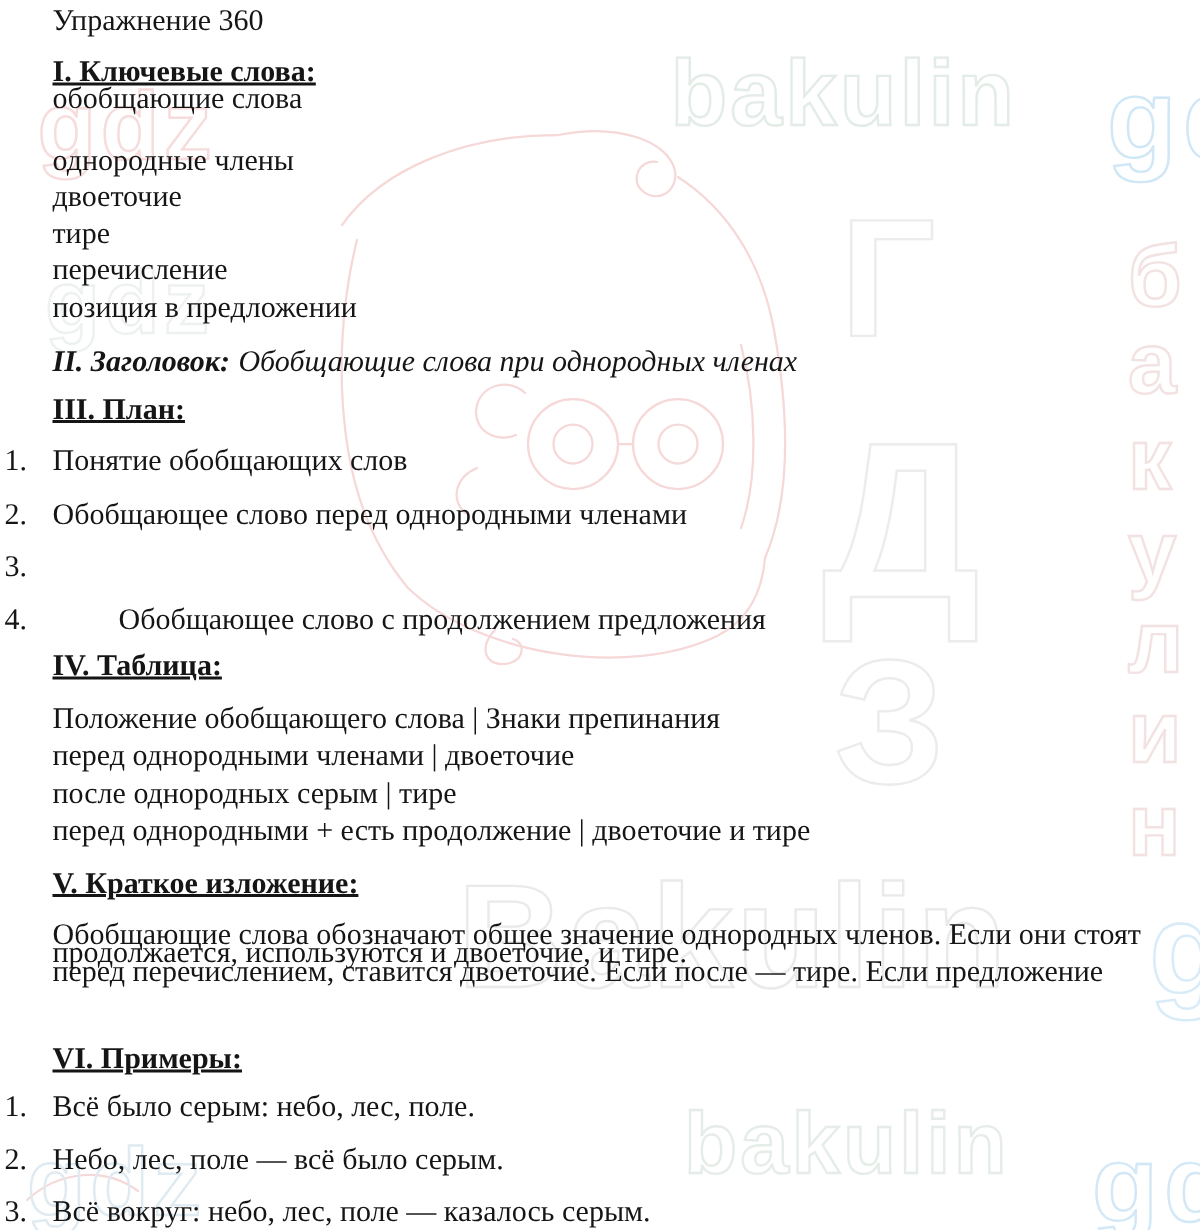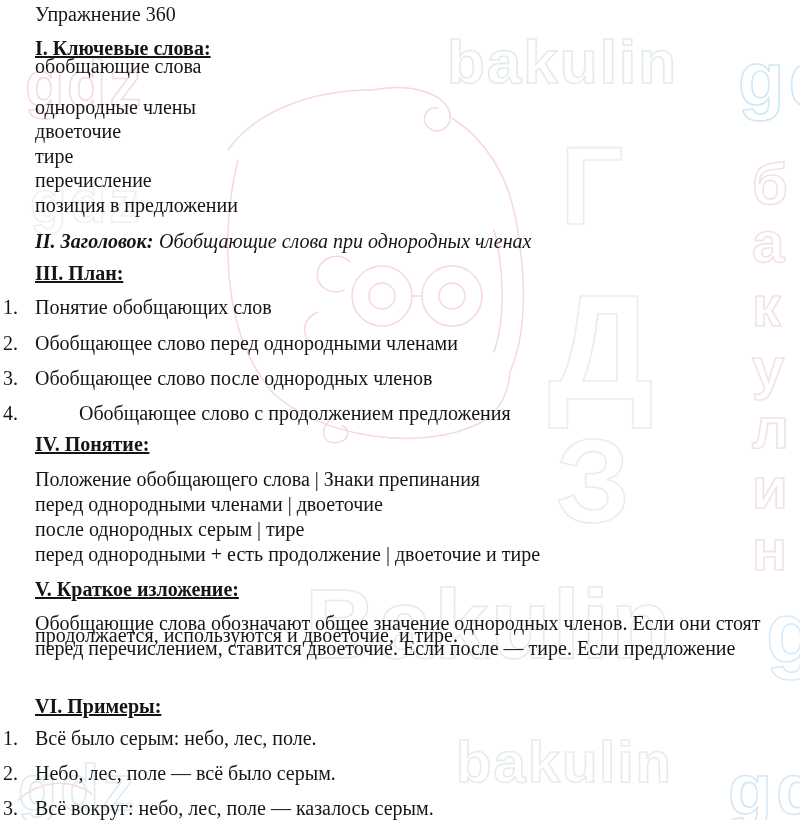--- a/index.html
+++ b/index.html
@@ -112,25 +112,24 @@
     <div class="line" style="top:230px;font-style:italic;">
       <b>II. Заголовок:</b><span>Обобщающие слова при однородных членах</span>
     </div>
 
     <div class="line heading" style="top:262px;">III. План:</div>
     <div class="num" style="top:296px;">1.</div>
     <div class="line" style="top:296px;">Понятие обобщающих слов</div>
     <div class="num" style="top:332px;">2.</div>
     <div class="line" style="top:332px;">Обобщающее слово перед однородными членами</div>
     <div class="num" style="top:367px;">3.</div>
-    <div class="line" style="top:367px;">Обобщающее слово после однородных членов</div>
     <div class="num" style="top:402px;">4.</div>
     <div class="line" style="top:402px;margin-left:44px;">Обобщающее слово с продолжением предложения</div>
 
-    <div class="line heading" style="top:433px;">IV. Понятие:</div>
+    <div class="line heading" style="top:433px;">IV. Таблица:</div>
     <div class="line" style="top:468px;">Положение обобщающего слова | Знаки препинания</div>
     <div class="line" style="top:493px;">перед однородными членами | двоеточие</div>
     <div class="line" style="top:518px;">после однородных серым | тире</div>
     <div class="line" style="top:543px;">перед однородными + есть продолжение | двоеточие и тире</div>
 
     <div class="line heading" style="top:578px;">V. Краткое изложение:</div>
     <div class="line" style="top:612px;">Обобщающие слова обозначают общее значение однородных членов. Если они стоят</div>
     <div class="line" style="top:637px;">перед перечислением, ставится двоеточие. Если после — тире. Если предложение</div>
     <div class="line" style="top:624px;text-align:right;">продолжается, используются и двоеточие, и тире.</div>
 

